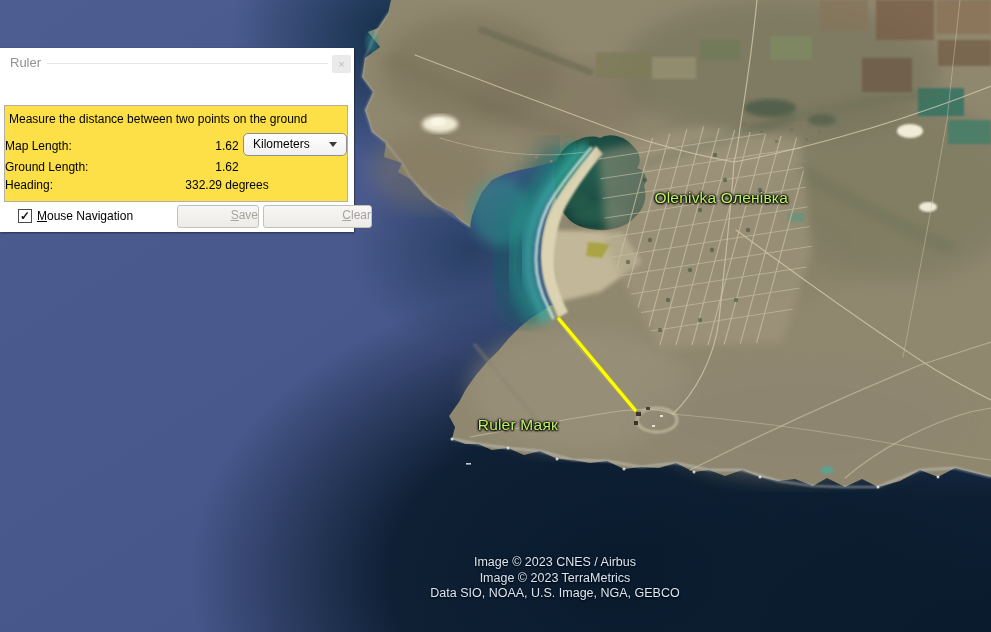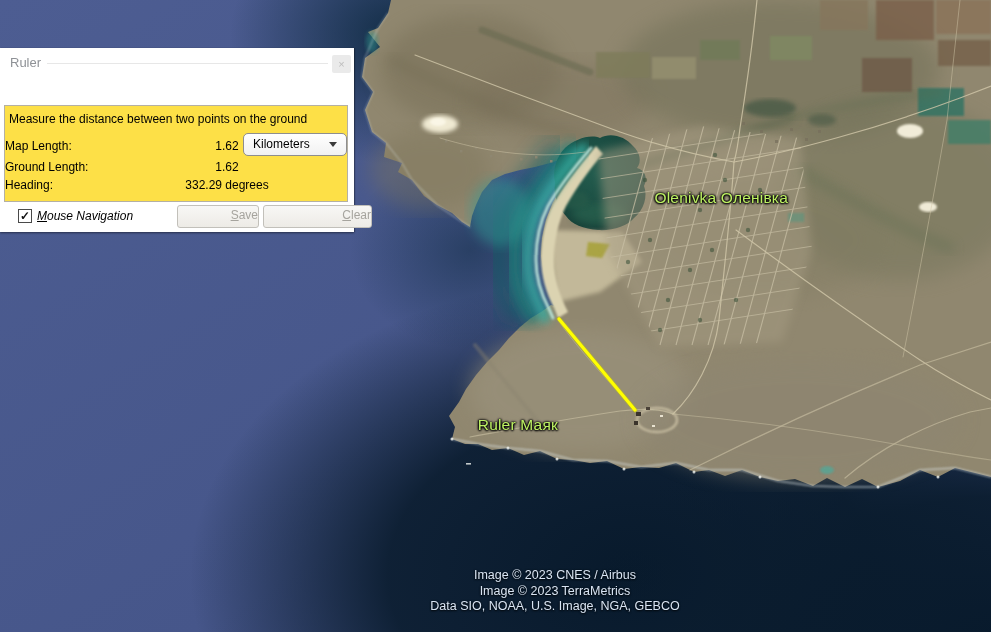--- a/index.html
+++ b/index.html
@@ -4,21 +4,21 @@
 <style>
   html,body{margin:0;padding:0;}
   body{width:991px;height:632px;overflow:hidden;position:relative;background:#3c4c7c;
        font-family:"Liberation Sans",sans-serif;-webkit-font-smoothing:antialiased;}
   
   #map{position:absolute;inset:0;}
   .maplabel{position:absolute;color:#bef264;font-size:15.5px;letter-spacing:.2px;text-align:right;
             text-shadow:0 0 3px #000,0 1px 2px #000,1px 0 2px #000,-1px 0 2px #000;white-space:nowrap;}
   #lbl-olenivka{left:598px;top:189px;width:190px;}
   #lbl-mayak{left:398px;top:416px;width:160px;}
-  #attribution{position:absolute;left:355px;top:568px;width:400px;text-align:center;
+  #attribution{position:absolute;left:355px;top:555px;width:400px;text-align:center;
                color:#d9e5f4;font-size:12.5px;line-height:15.6px;
                text-shadow:0 1px 2px rgba(0,0,0,.8),0 0 2px rgba(0,0,0,.6);}
   
   #dialog{position:absolute;left:0;top:0;width:354px;height:184px;background:#fff;
           box-shadow:0 1px 2px rgba(0,0,0,.45),1px 0 1px rgba(0,0,0,.2);font-size:12px;color:#000;margin-top:48px;}
   #dlg-title{position:absolute;left:10px;top:7px;font-size:13px;color:#8e9196;}
   #dlg-titleline{position:absolute;left:47px;right:26px;top:15px;height:1px;background:#e7e7e7;}
   #dlg-close{position:absolute;left:332px;top:7px;width:19px;height:18px;background:#eaeaea;
              border-radius:2px;color:#bdbdbd;font-size:11px;line-height:18px;text-align:center;cursor:default;}
   #tabs{position:absolute;left:4px;top:35px;height:23px;z-index:3;white-space:nowrap;}
@@ -34,21 +34,21 @@
   .frow .val{position:absolute;left:177px;top:0;width:90px;text-align:center;}
   #row1{top:33px;} #row2{top:54px;} #row3{top:72px;}
   #units{position:absolute;left:238px;top:27px;width:102px;height:21px;border:1px solid #8e8e8e;
          border-radius:5px;background:linear-gradient(#fff,#f1f1f1);line-height:21px;}
   #units .utext{position:absolute;left:9px;top:0;}
   #units .caret{position:absolute;right:9px;top:8px;width:0;height:0;
                 border-left:4px solid transparent;border-right:4px solid transparent;border-top:5px solid #3a3a3a;}
   #chkrow{position:absolute;left:18px;top:161px;height:14px;}
   #chk{position:absolute;left:0;top:0;width:12px;height:12px;border:1px solid #4a4a4a;background:#fff;
        font-size:12px;line-height:12px;text-align:center;font-weight:bold;color:#111;}
-  #chklab{position:absolute;left:19px;top:0;white-space:nowrap;font-style:italic;}
+  #chklab{position:absolute;left:19px;top:0;white-space:nowrap;}
   .u{text-decoration:underline;}
   .btn{position:absolute;top:157px;height:21px;border:1px solid #c2c0ba;border-radius:3px;
        background:linear-gradient(#f8f7f5,#edebe6);color:#a6a49e;text-align:right;line-height:19px;}
   #btn-save{left:177px;width:80px;} #btn-clear{left:263px;width:82px;padding-left:25px;}
 </style>
 </head>
 <body>
 
 <svg id="map" width="991" height="632" viewBox="0 0 991 632">
   <defs>

